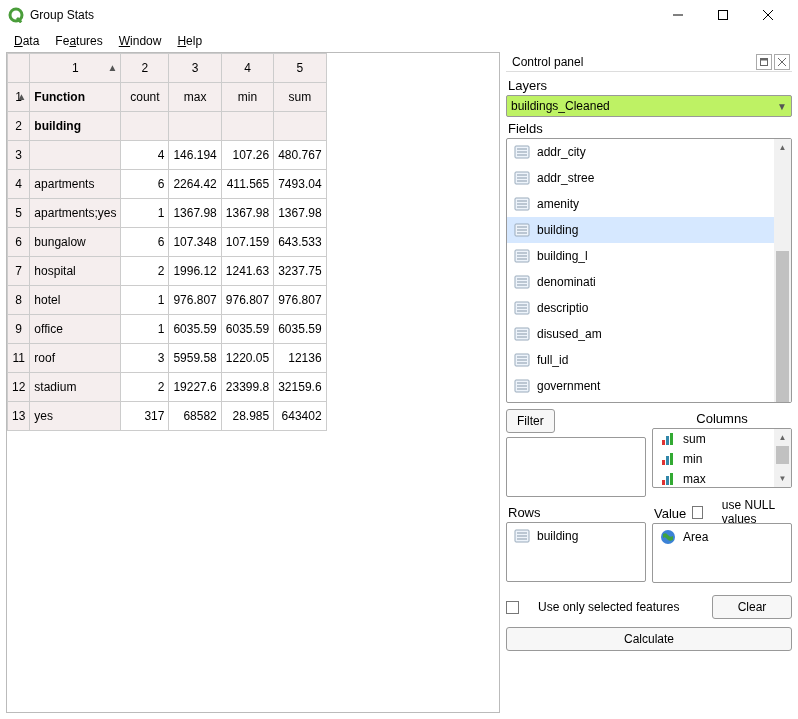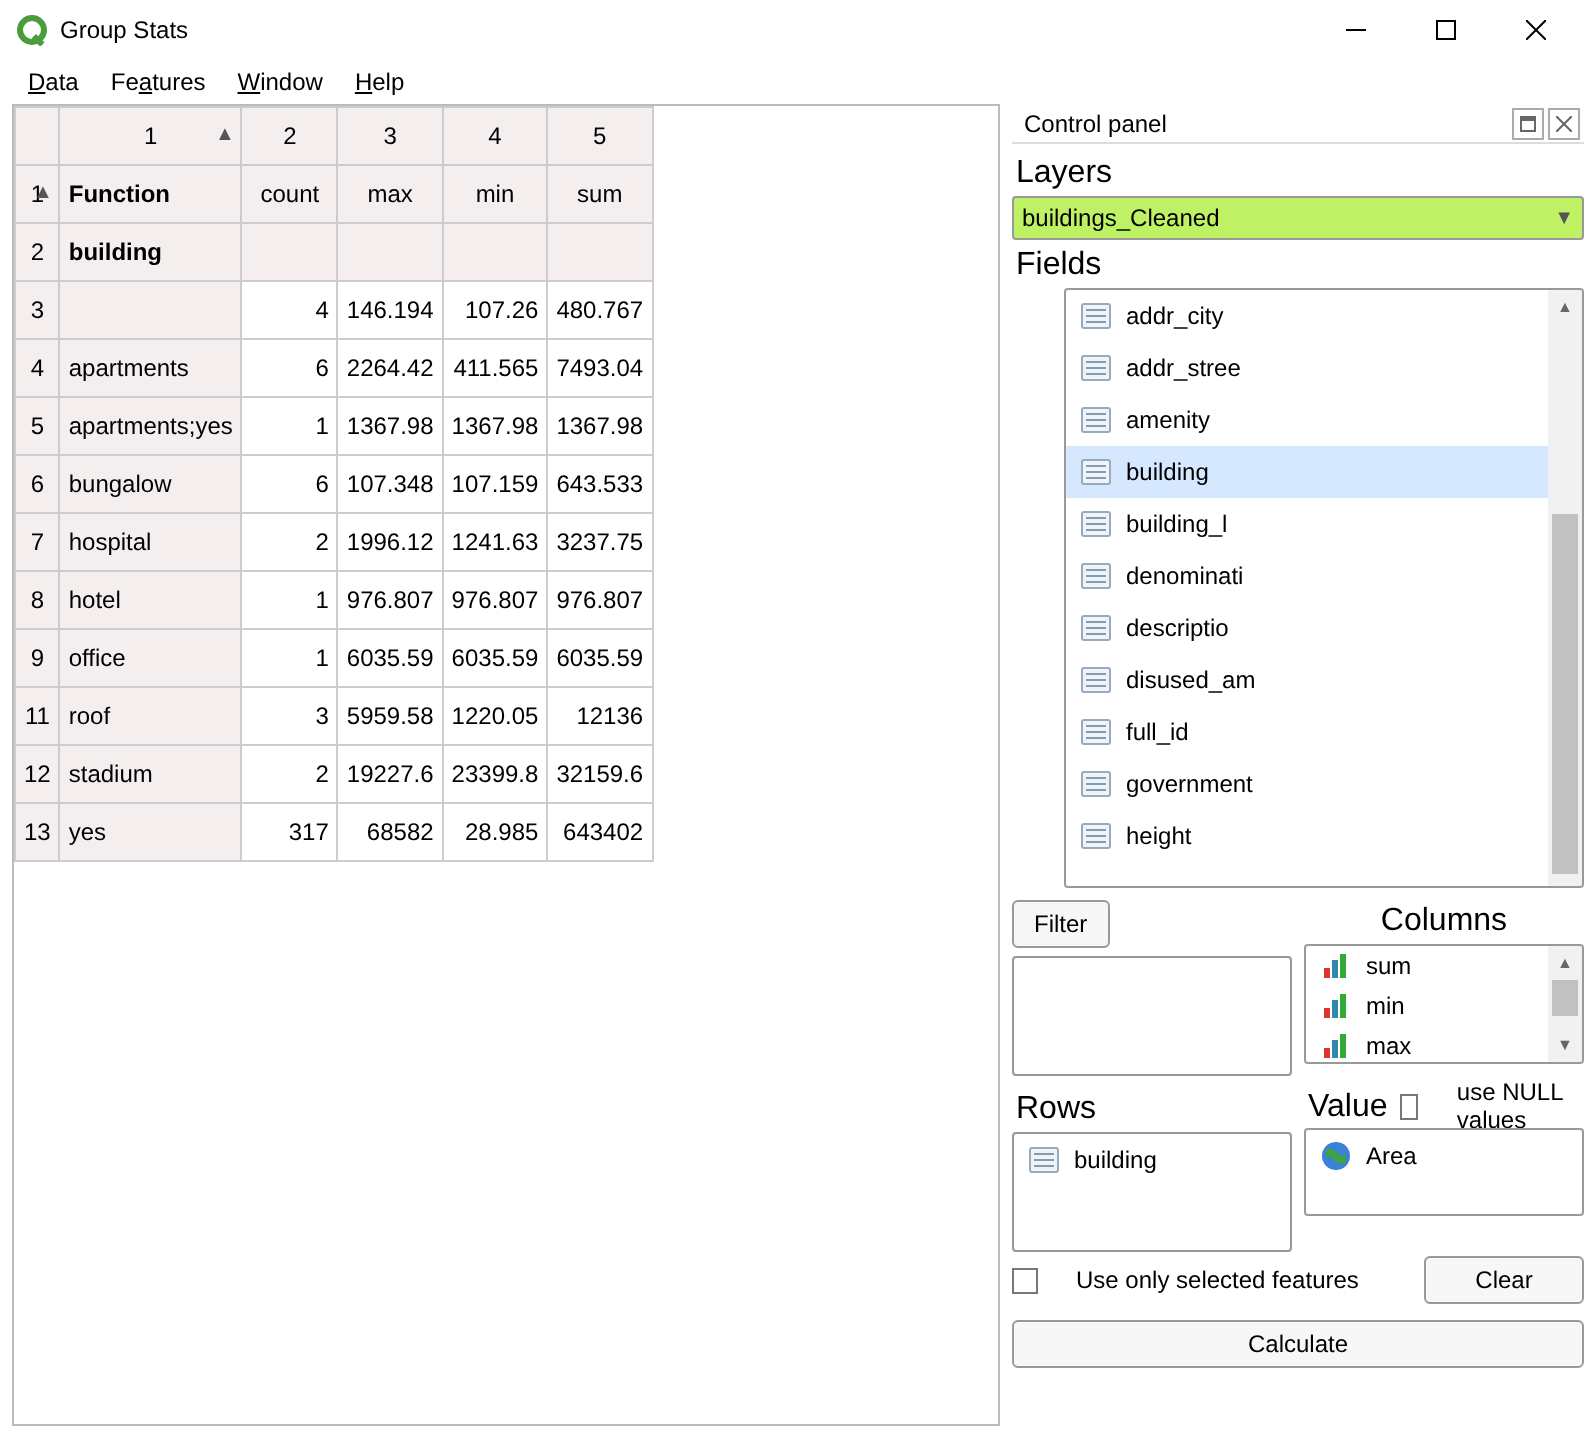--- a/index.html
+++ b/index.html
@@ -34,21 +34,21 @@
 .colnum { width: 16px; }
 .colv { width: 48px; }
 .sort-arrow { position:absolute; right:3px; top:50%; transform:translateY(-55%); font-size:10px; color:#555;}
 
 
 .cp-header { height: 20px; display: flex; align-items: center; padding: 0 2px 0 6px; border-bottom: 1px solid #ddd; background:#fff;}
 .cp-header .cp-title { flex: 1; }
 .cp-header .cp-btn { width: 16px; height: 16px; border: 1px solid #aaa; margin-left: 2px; display:flex; align-items:center; justify-content:center; font-size:9px; color:#555;}
 .cp-body { flex: 1; display: flex; flex-direction: column; gap: 2px; padding-top:4px;}
 
-.section-label { font-size: 16px; padding: 0 2px; margin-top:2px;}
+.section-label { font-size: 13px; padding: 0 2px; margin-top:2px;}
 .combo { height: 22px; border: 1px solid #999; border-radius: 2px; display: flex; align-items: center; padding: 0 4px; background:#bef264;}
 .combo .combo-text { flex: 1; }
 .combo .combo-arrow { font-size: 10px; color:#555;}
 
 .list-box { position: relative; border: 1px solid #999; border-radius: 2px; background: #fff; overflow: hidden; }
 .list-scroll { position: absolute; right: 0; top: 0; bottom: 0; width: 17px; background: #f1f1f1; display:flex; flex-direction:column;}
 .list-scroll .thumb { background: #c1c1c1; border-radius: 0; }
 .list-scroll .sp-btn { height:17px; display:flex; align-items:center; justify-content:center; font-size:8px; color:#666;}
 .list-inner { position: absolute; left: 0; right: 17px; top: 0; bottom: 0; overflow: hidden; }
 .list-item { height: 26px; display: flex; align-items: center; padding: 0 6px; gap: 6px; }
@@ -59,25 +59,25 @@
 .row2 { display: flex; gap: 6px; }
 .row2 > div { flex: 1; display:flex; flex-direction:column;}
 .btn { height: 24px; border: 1px solid #999; border-radius: 3px; background: #f7f7f7; padding: 0 10px; display:inline-flex; align-items:center; justify-content:center;}
 .btn.wide { width: 100%; }
 
 .chk { display: inline-flex; align-items: center; gap: 19px; }
 .chk .box { width: 13px; height: 13px; border: 1px solid #777; background:#fff;}
 
 .val-row { display:flex; align-items:center; gap:4px; height:18px;}
 .val-row .vr-left { flex:1;}
-.fields-list { height: 300px; margin-left: 26px; }
+.fields-list { height: 265px; }
 .filter-box { height: 60px; }
 .cols-list { height: 60px; }
 .rows-list { height: 60px; }
-.value-list { height: 44px; }
+.value-list { height: 60px; }
 
 
 svg { display:block; }
 </style>
 </head>
 <body>
 
 <div class="titlebar">
   <span class="app-icon">
     <svg width="16" height="16" viewBox="0 0 16 16">
@@ -472,21 +472,21 @@
                       <path d="M3 5 Q6 3 8 6 Q10 9 13 7 L13 11 Q9 13 7 10 Q5 7 3 9 Z" fill="#3fa33f"></path>
                     </svg>
                   </span>
                 <span class="li-label">Area</span>
               </div>
             </div>
           </div>
         </div>
       </div>
 
-      <div class="row2" style="margin-top:0; align-items:center;">
+      <div class="row2" style="margin-top:10px; align-items:center;">
         <div>
             <label class="chk">
               <span class="box"></span>
               <span>Use only selected features</span>
             </label>
           </div>
         <div style="flex:0 0 80px;">
             <button class="btn wide">Clear</button>
           </div>
       </div>

